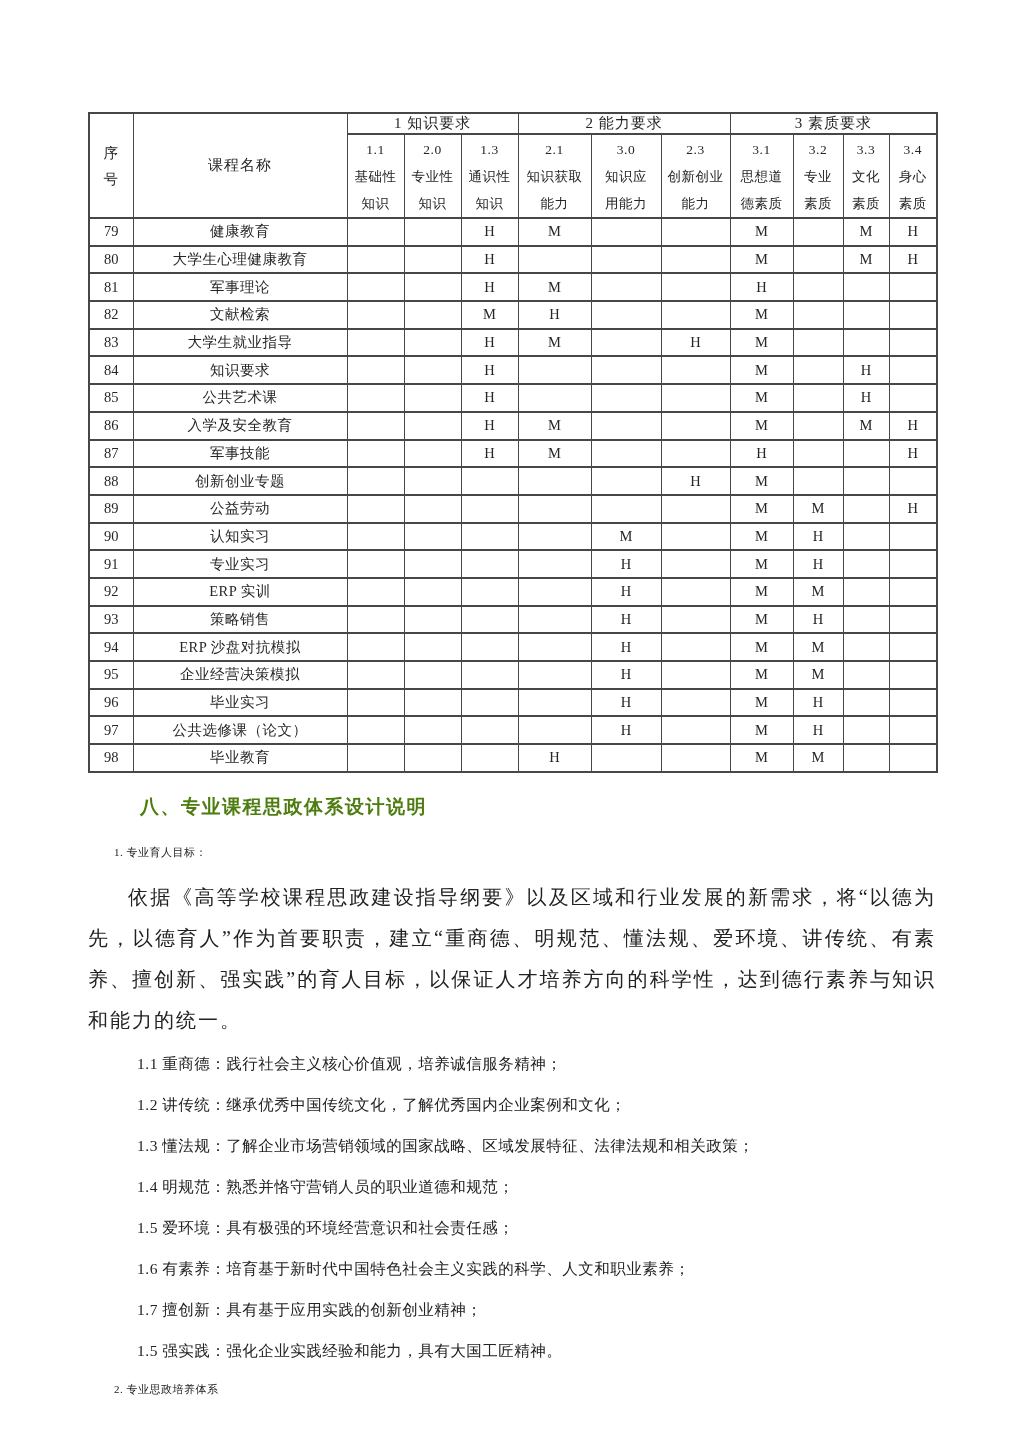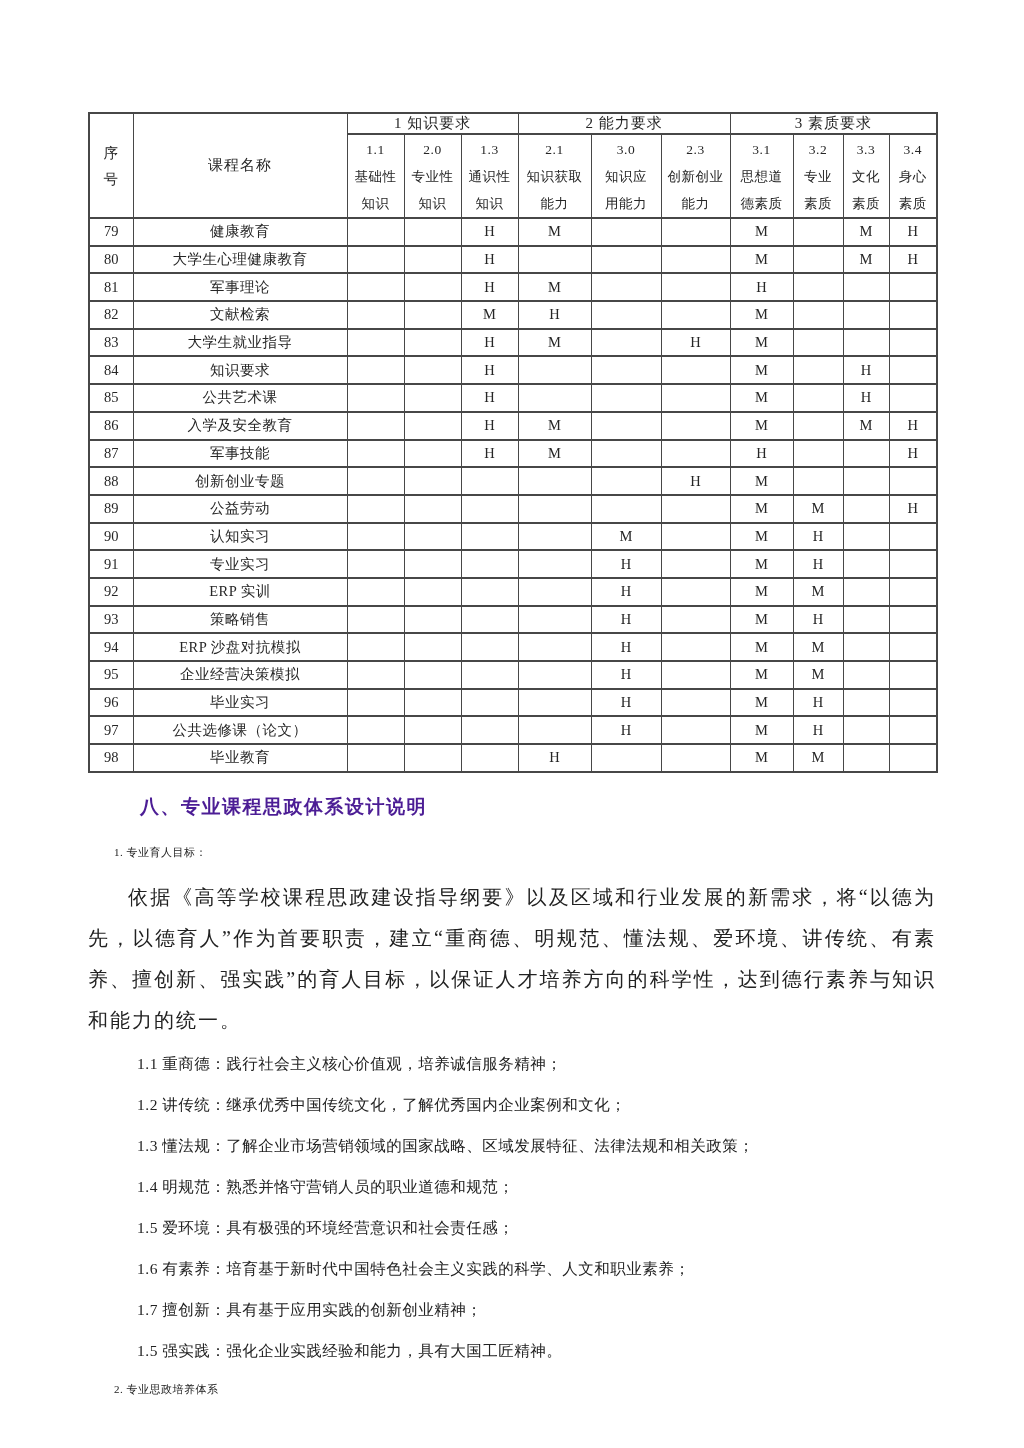--- a/index.html
+++ b/index.html
@@ -47,21 +47,21 @@
   td.c-name { font-size: 14.5px; letter-spacing: 0.5px; }
   td.c-val { font-size: 14px; }
 
   
   .sec-heading {
     margin: 21px 0 0 52px;
     font-family: "Liberation Sans", "DejaVu Sans", sans-serif;
     font-weight: 700;
     font-size: 19px;
     letter-spacing: 1.5px;
-    color: #4c1d95;
+    color: #4d7c0f;
   }
   .num-title {
     margin: 25px 0 0 26px;
     font-size: 11px;
     letter-spacing: 0.5px;
   }
   .para {
     margin: 17px 0 0 0;
     width: 848px;
     font-size: 20px;

